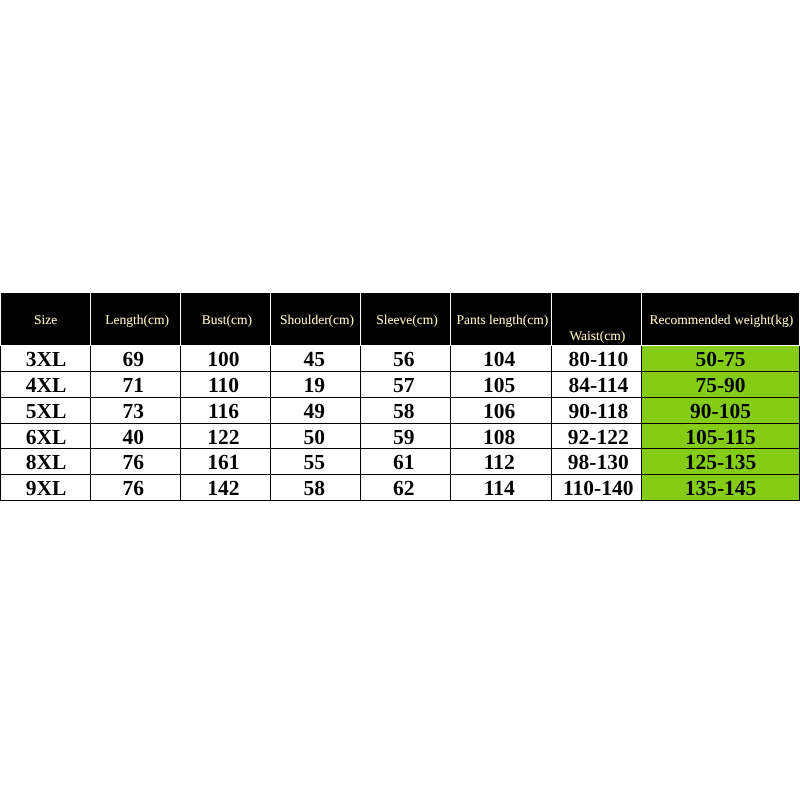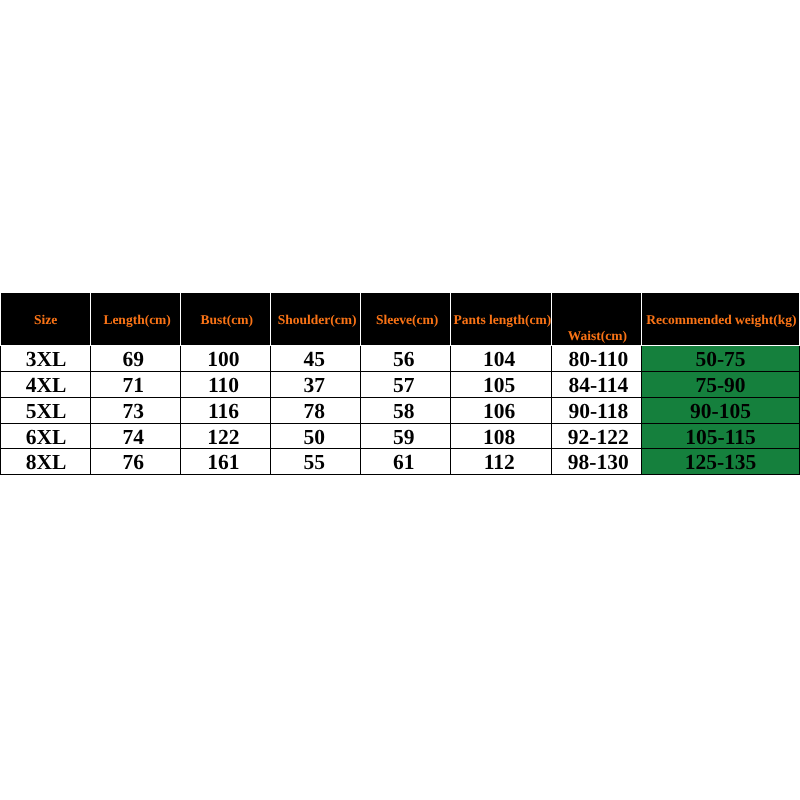--- a/index.html
+++ b/index.html
@@ -39,38 +39,38 @@
   table.size-table td {
     border: 1px solid #000000;
     text-align: center;
     vertical-align: middle;
     padding: 0;
     overflow: visible;
     white-space: nowrap;
   }
   table.size-table thead th {
     background: #000000;
-    color: #f97316;
+    color: #fef9c3;
     font-size: 13.5px;
-    font-weight: bold;
+    font-weight: normal;
     height: 20px;
     line-height: 20px;
     border-color: #ffffff;
     text-align: center;
   }
   table.size-table tbody td {
     background: #ffffff;
     color: #000000;
     font-size: 21.5px;
     font-weight: bold;
     height: 24.85px;
     line-height: 24.85px;
   }
   table.size-table tbody td.weight-cell {
-    background: #15803d;
+    background: #84cc16;
   }
   table.size-table tbody td > span {
     display: inline-block;
     position: relative;
     top: 1.0px;
     transform: translateZ(0);
   }
   table.size-table tbody td.col-0 > span { left: 0.6px; }
   table.size-table tbody td.col-1 > span { left: -2.29px; }
   table.size-table tbody td.col-2 > span { left: -2.07px; }
@@ -130,52 +130,62 @@
             <td class="col-3"><span>45</span></td>
             <td class="col-4"><span>56</span></td>
             <td class="col-5"><span>104</span></td>
             <td class="col-6"><span>80-110</span></td>
             <td class="col-7 weight-cell"><span>50-75</span></td>
           </tr>
           <tr>
             <td class="col-0"><span>4XL</span></td>
             <td class="col-1"><span>71</span></td>
             <td class="col-2"><span>110</span></td>
-            <td class="col-3"><span>37</span></td>
+            <td class="col-3"><span>19</span></td>
             <td class="col-4"><span>57</span></td>
             <td class="col-5"><span>105</span></td>
             <td class="col-6"><span>84-114</span></td>
             <td class="col-7 weight-cell"><span>75-90</span></td>
           </tr>
           <tr>
             <td class="col-0"><span>5XL</span></td>
             <td class="col-1"><span>73</span></td>
             <td class="col-2"><span>116</span></td>
-            <td class="col-3"><span>78</span></td>
+            <td class="col-3"><span>49</span></td>
             <td class="col-4"><span>58</span></td>
             <td class="col-5"><span>106</span></td>
             <td class="col-6"><span>90-118</span></td>
             <td class="col-7 weight-cell"><span>90-105</span></td>
           </tr>
           <tr>
             <td class="col-0"><span>6XL</span></td>
-            <td class="col-1"><span>74</span></td>
+            <td class="col-1"><span>40</span></td>
             <td class="col-2"><span>122</span></td>
             <td class="col-3"><span>50</span></td>
             <td class="col-4"><span>59</span></td>
             <td class="col-5"><span>108</span></td>
             <td class="col-6"><span>92-122</span></td>
             <td class="col-7 weight-cell"><span>105-115</span></td>
           </tr>
           <tr>
             <td class="col-0"><span>8XL</span></td>
             <td class="col-1"><span>76</span></td>
             <td class="col-2"><span>161</span></td>
             <td class="col-3"><span>55</span></td>
             <td class="col-4"><span>61</span></td>
             <td class="col-5"><span>112</span></td>
             <td class="col-6"><span>98-130</span></td>
             <td class="col-7 weight-cell"><span>125-135</span></td>
           </tr>
+          <tr>
+            <td class="col-0"><span>9XL</span></td>
+            <td class="col-1"><span>76</span></td>
+            <td class="col-2"><span>142</span></td>
+            <td class="col-3"><span>58</span></td>
+            <td class="col-4"><span>62</span></td>
+            <td class="col-5"><span>114</span></td>
+            <td class="col-6"><span>110-140</span></td>
+            <td class="col-7 weight-cell"><span>135-145</span></td>
+          </tr>
         </tbody>
     </table>
   </div>
 </div>
 
 </body></html>

